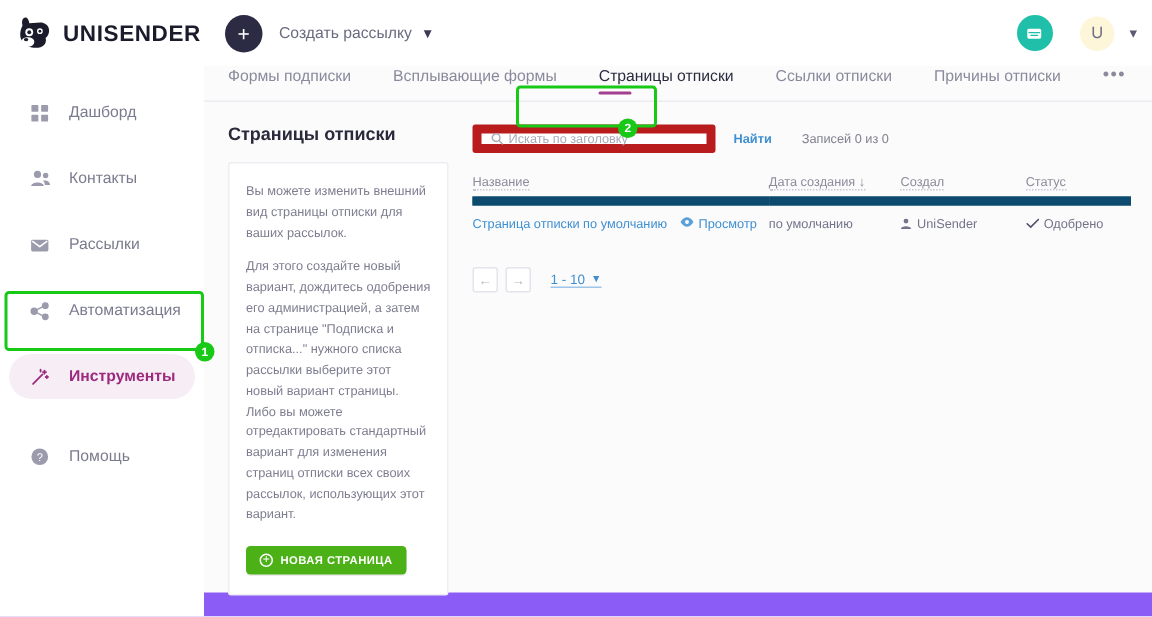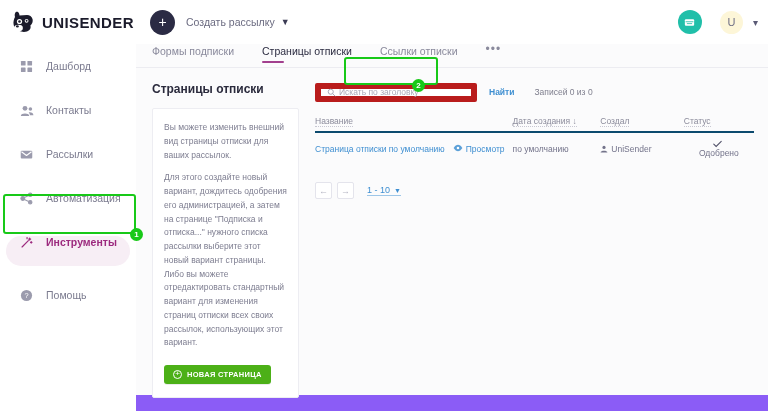--- a/index.html
+++ b/index.html
@@ -49,21 +49,21 @@
   .acct-email { font-size: 9.5px; color: #3a3a52; }
   .acct-id { font-size: 8.5px; color: #a6a6b6; }
   .acct-chev { margin-left: 10px; color: #5a5a75; font-size: 10px; }
 
   
   .sidebar {
     position: absolute; top: 44px; left: 0; width: 136px; height: 367px;
     background: #ffffff; padding-top: 16px; z-index: 15;
   }
   .nav-item {
-    display: flex; align-items: flex-start; height: 30px; margin: 0 6px 14px 6px;
+    display: flex; align-items: center; height: 30px; margin: 0 6px 14px 6px;
     padding-left: 12px; border-radius: 16px; cursor: pointer; position: relative;
   }
   .nav-item .nico { width: 17px; display: flex; align-items: center; justify-content: center; }
   .nav-item .nlabel { font-size: 10.5px; color: #7b7b8f; margin-left: 11px; }
   .nav-item.active { background: #f7eef5; }
   .nav-item.active .nlabel { color: #9c2a7e; font-weight: bold; }
   .nav-sep { height: 9px; }
 
   .hl-box {
     position: absolute; border: 2.5px solid #18c918; border-radius: 3px;
@@ -133,28 +133,28 @@
   }
   .search-box input::placeholder { color: #a9a9b8; }
   .find-link {
     font-size: 8.5px; color: #3f8fd1; font-weight: bold; margin-left: 12px; cursor: pointer;
   }
   .rec-count { font-size: 8.5px; color: #80808f; margin-left: 20px; }
 
   table.data { width: 100%; border-collapse: collapse; }
   table.data th {
     text-align: left; font-size: 8.5px; font-weight: normal; color: #8b8b9b;
-    padding: 0 0 5px 0; border-bottom: 2px solid #0c4a6e;
+    padding: 0 0 5px 0; border-bottom: 6px solid #0c4a6e;
   }
   table.data th .thtxt { border-bottom: 1px dotted #c7c7d2; cursor: pointer; }
   table.data td { padding: 7px 0 6px 0; font-size: 8.5px; color: #73738a; vertical-align: middle; }
   .row-link { color: #3f8fd1; cursor: pointer; }
   .view-link { color: #3f8fd1; cursor: pointer; margin-left: 8px; white-space: nowrap; }
   .cell-inline { display: flex; align-items: center; }
-  .status-ok { color: #73738a; display: flex; align-items: center; flex-direction: column; }
+  .status-ok { color: #73738a; display: flex; align-items: center; }
 
   .pager { display: flex; align-items: center; margin-top: 18px; }
   .pg-btn {
     width: 17px; height: 17px; border: 1px solid #e4e4ec; background: #fff;
     border-radius: 2px; display: flex; align-items: center; justify-content: center;
     color: #b6b6c4; font-size: 9px; margin-right: 5px; cursor: pointer;
   }
   .pg-range {
     font-size: 9px; color: #3f8fd1; border-bottom: 1px solid #9dc6e8;
     margin-left: 8px; cursor: pointer; display: flex; align-items: center;
@@ -275,22 +275,24 @@
         </svg>
       </span>
       <span class="nlabel">Помощь</span>
     </div>
   </div>
 
   <div class="main">
 
     <div class="tabs">
       <div class="tab">Формы подписки</div>
+      <div class="tab">Всплывающие формы</div>
       <div class="tab active">Страницы отписки</div>
       <div class="tab">Ссылки отписки</div>
+      <div class="tab">Причины отписки</div>
       <div class="tab-more">•••</div>
     </div>
 
     <div class="body-wrap">
 
       <div class="left-col">
         <div class="page-title">Страницы отписки</div>
         <div class="info-card">
           <p>Вы можете изменить внешний вид страницы отписки для ваших рассылок.</p>
           <p>Для этого создайте новый вариант, дождитесь одобрения его администрацией, а затем на странице "Подписка и отписка..." нужного списка рассылки выберите этот новый вариант страницы. Либо вы можете отредактировать стандартный вариант для изменения страниц отписки всех своих рассылок, использующих этот вариант.</p>

